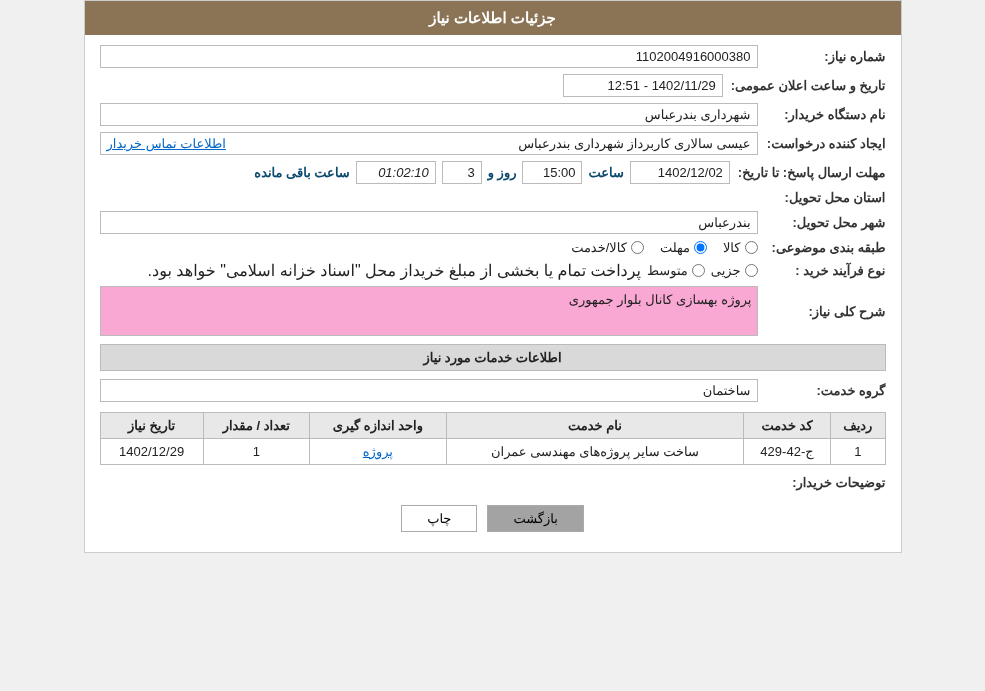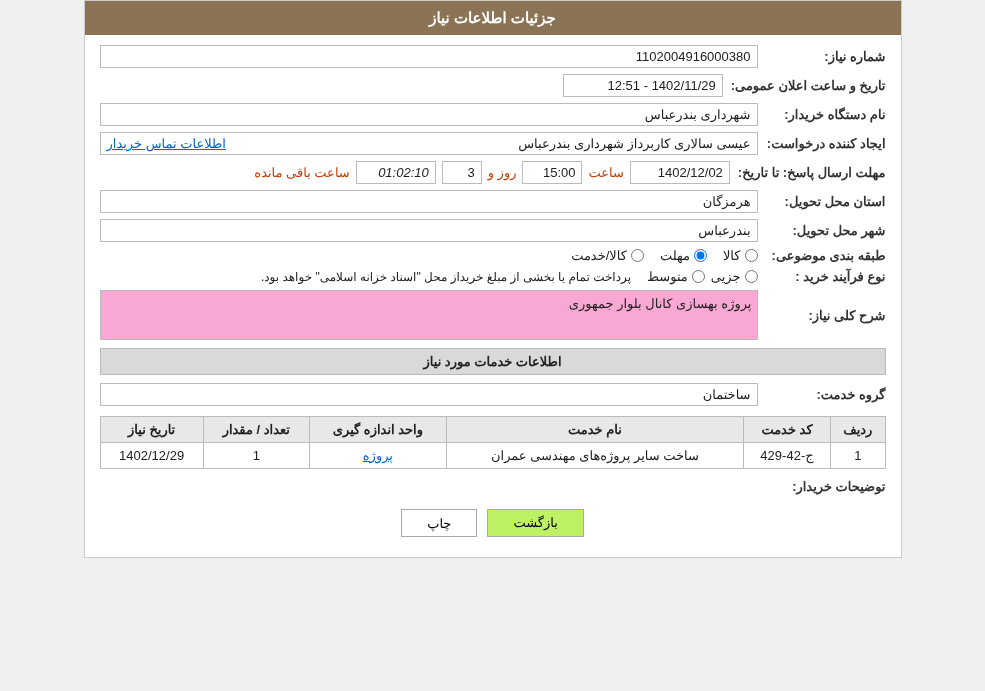--- a/index.html
+++ b/index.html
@@ -70,22 +70,22 @@
       text-decoration: underline;
       cursor: pointer;
     }
     .inline-fields {
       display: flex;
       align-items: center;
       gap: 6px;
       flex: 1;
     }
     .inline-label {
-      font-weight: normal;
-      color: #c2410c;
+      font-weight: bold;
+      color: #0c4a6e;
     }
     .small-box {
       border: 1px solid #bbb;
       padding: 3px 6px;
       min-height: 22px;
       background: #fff;
     }
     .radio-group {
       display: flex;
       gap: 16px;
@@ -149,22 +149,21 @@
       padding: 5px 25px;
       border: 1px solid #aaa;
       cursor: pointer;
       font-family: Tahoma, Arial, sans-serif;
       font-size: 13px;
     }
     .btn-print {
       background: #fff;
     }
     .btn-back {
-      background: #bef264;
-      font-family: Liberation Serif, serif;
+      background: #a3a3a3;
     }
     .watermark-area {
       position: relative;
     }
     .group-row {
       display: flex;
       align-items: center;
       gap: 8px;
       margin-bottom: 6px;
     }
@@ -212,21 +211,20 @@
           <div class="small-box" style="width:60px;">15:00</div>
           <span class="inline-label">روز و</span>
           <div class="small-box" style="width:40px;">3</div>
           <div class="small-box" style="width:80px;font-style:italic;">01:02:10</div>
           <span class="inline-label">ساعت باقی مانده</span>
         </div>
       </div>
 
       <div class="info-row">
         <span class="label-cell">استان محل تحویل:</span>
-        <div class="value-box wide">هرمزگان</div>
       </div>
 
       <div class="info-row">
         <span class="label-cell">شهر محل تحویل:</span>
         <div class="value-box wide">بندرعباس</div>
       </div>
 
       <div class="info-row">
         <span class="label-cell">طبقه بندی موضوعی:</span>
         <div class="radio-group">
@@ -249,21 +247,21 @@
         <span class="label-cell">نوع فرآیند خرید :</span>
         <div class="process-row">
           <div class="radio-item">
             <input type="radio" name="process" style="">
             <span>جزیی</span>
           </div>
           <div class="radio-item">
             <input type="radio" name="process" style="">
             <span>متوسط</span>
           </div>
-          <span style="margin-right: 10px; font-size:12px;">پرداخت تمام یا بخشی از مبلغ خریداز محل "اسناد خزانه اسلامی" خواهد بود.</span>
+          <span style="font-size:16px;">پرداخت تمام یا بخشی از مبلغ خریداز محل "اسناد خزانه اسلامی" خواهد بود.</span>
         </div>
       </div>
 
       <div class="info-row">
         <span class="label-cell">شرح کلی نیاز:</span>
         <div class="description-box">پروژه بهسازی کانال بلوار جمهوری</div>
       </div>
 
       <div class="section-header">اطلاعات خدمات مورد نیاز</div>
 

